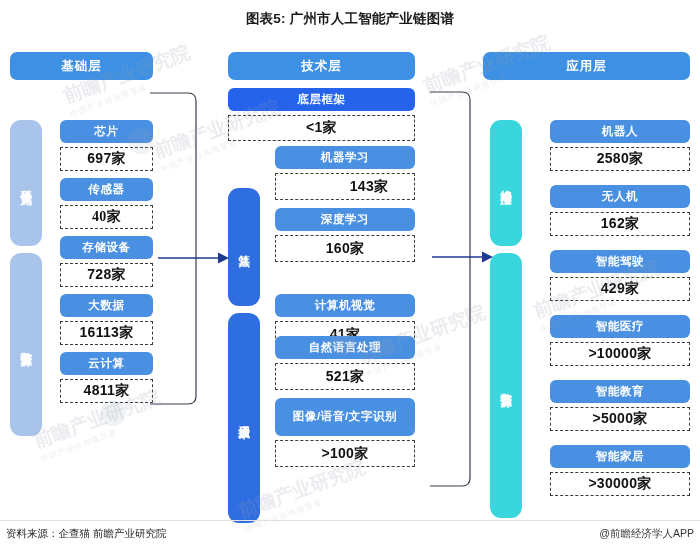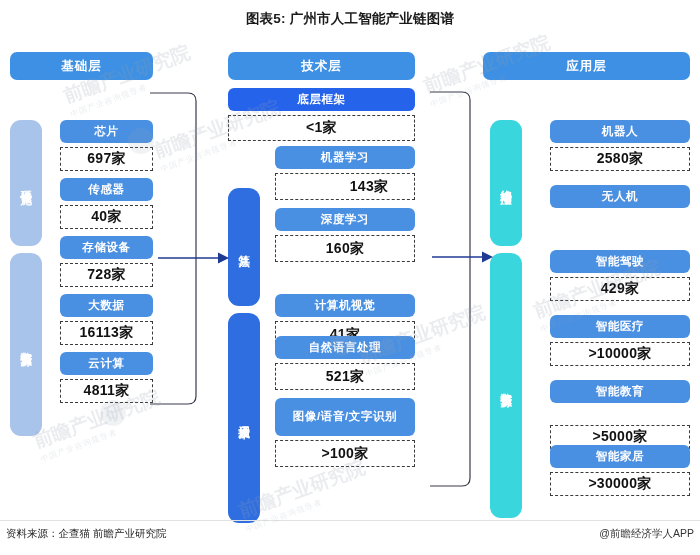--- a/index.html
+++ b/index.html
@@ -228,21 +228,21 @@
       </div>
       <div class="vbar" style="left:0px; top:165px; width:32px; height:183px; background:#a9c4ea;">
         <span>数据资源</span>
       </div>
 
       <div class="item-stack" style="left:50px; top:32px; width:93px;">
         <div class="pill" style="background:#4a90e2; height:23px;">芯片</div>
         <div class="valbox" style="height:24px; margin-top:4px;">697家</div>
       </div>
 
-      <div class="item-stack" style="left:50px; top:90px; width:93px;">
+      <div class="item-stack" style="left:50px; top:90px; width:93px;font-family:Liberation Serif, serif;">
         <div class="pill" style="background:#4a90e2; height:23px;">传感器</div>
         <div class="valbox" style="height:24px; margin-top:4px;">40家</div>
       </div>
 
       <div class="item-stack" style="left:50px; top:148px; width:93px;">
         <div class="pill" style="background:#4a90e2; height:23px;">存储设备</div>
         <div class="valbox" style="height:24px; margin-top:4px;">728家</div>
       </div>
 
       <div class="item-stack" style="left:50px; top:206px; width:93px;">
@@ -315,35 +315,36 @@
         <span>数据资源</span>
       </div>
 
       <div class="item-stack" style="left:67px; top:32px; width:140px;">
         <div class="pill" style="background:#4a90e2; height:23px;">机器人</div>
         <div class="valbox" style="height:24px; margin-top:4px;">2580家</div>
       </div>
 
       <div class="item-stack" style="left:67px; top:97px; width:140px;">
         <div class="pill" style="background:#4a90e2; height:23px;">无人机</div>
+        <div class="valbox" style="height:24px; margin-top:4px;">162家</div>
       </div>
 
       <div class="item-stack" style="left:67px; top:162px; width:140px;">
         <div class="pill" style="background:#4a90e2; height:23px;">智能驾驶</div>
         <div class="valbox" style="height:24px; margin-top:4px;">429家</div>
       </div>
 
       <div class="item-stack" style="left:67px; top:227px; width:140px;">
         <div class="pill" style="background:#4a90e2; height:23px;">智能医疗</div>
         <div class="valbox" style="height:24px; margin-top:4px;">&gt;10000家</div>
       </div>
 
       <div class="item-stack" style="left:67px; top:292px; width:140px;">
         <div class="pill" style="background:#4a90e2; height:23px;">智能教育</div>
-        <div class="valbox" style="height:24px; margin-top:22px;">&gt;5000家</div>
+        <div class="valbox" style="height:24px; margin-top:4px;">&gt;5000家</div>
       </div>
 
       <div class="item-stack" style="left:67px; top:357px; width:140px;">
         <div class="pill" style="background:#4a90e2; height:23px;">智能家居</div>
         <div class="valbox" style="height:24px; margin-top:4px;">&gt;30000家</div>
       </div>
 
     </div>
   </div>
 

